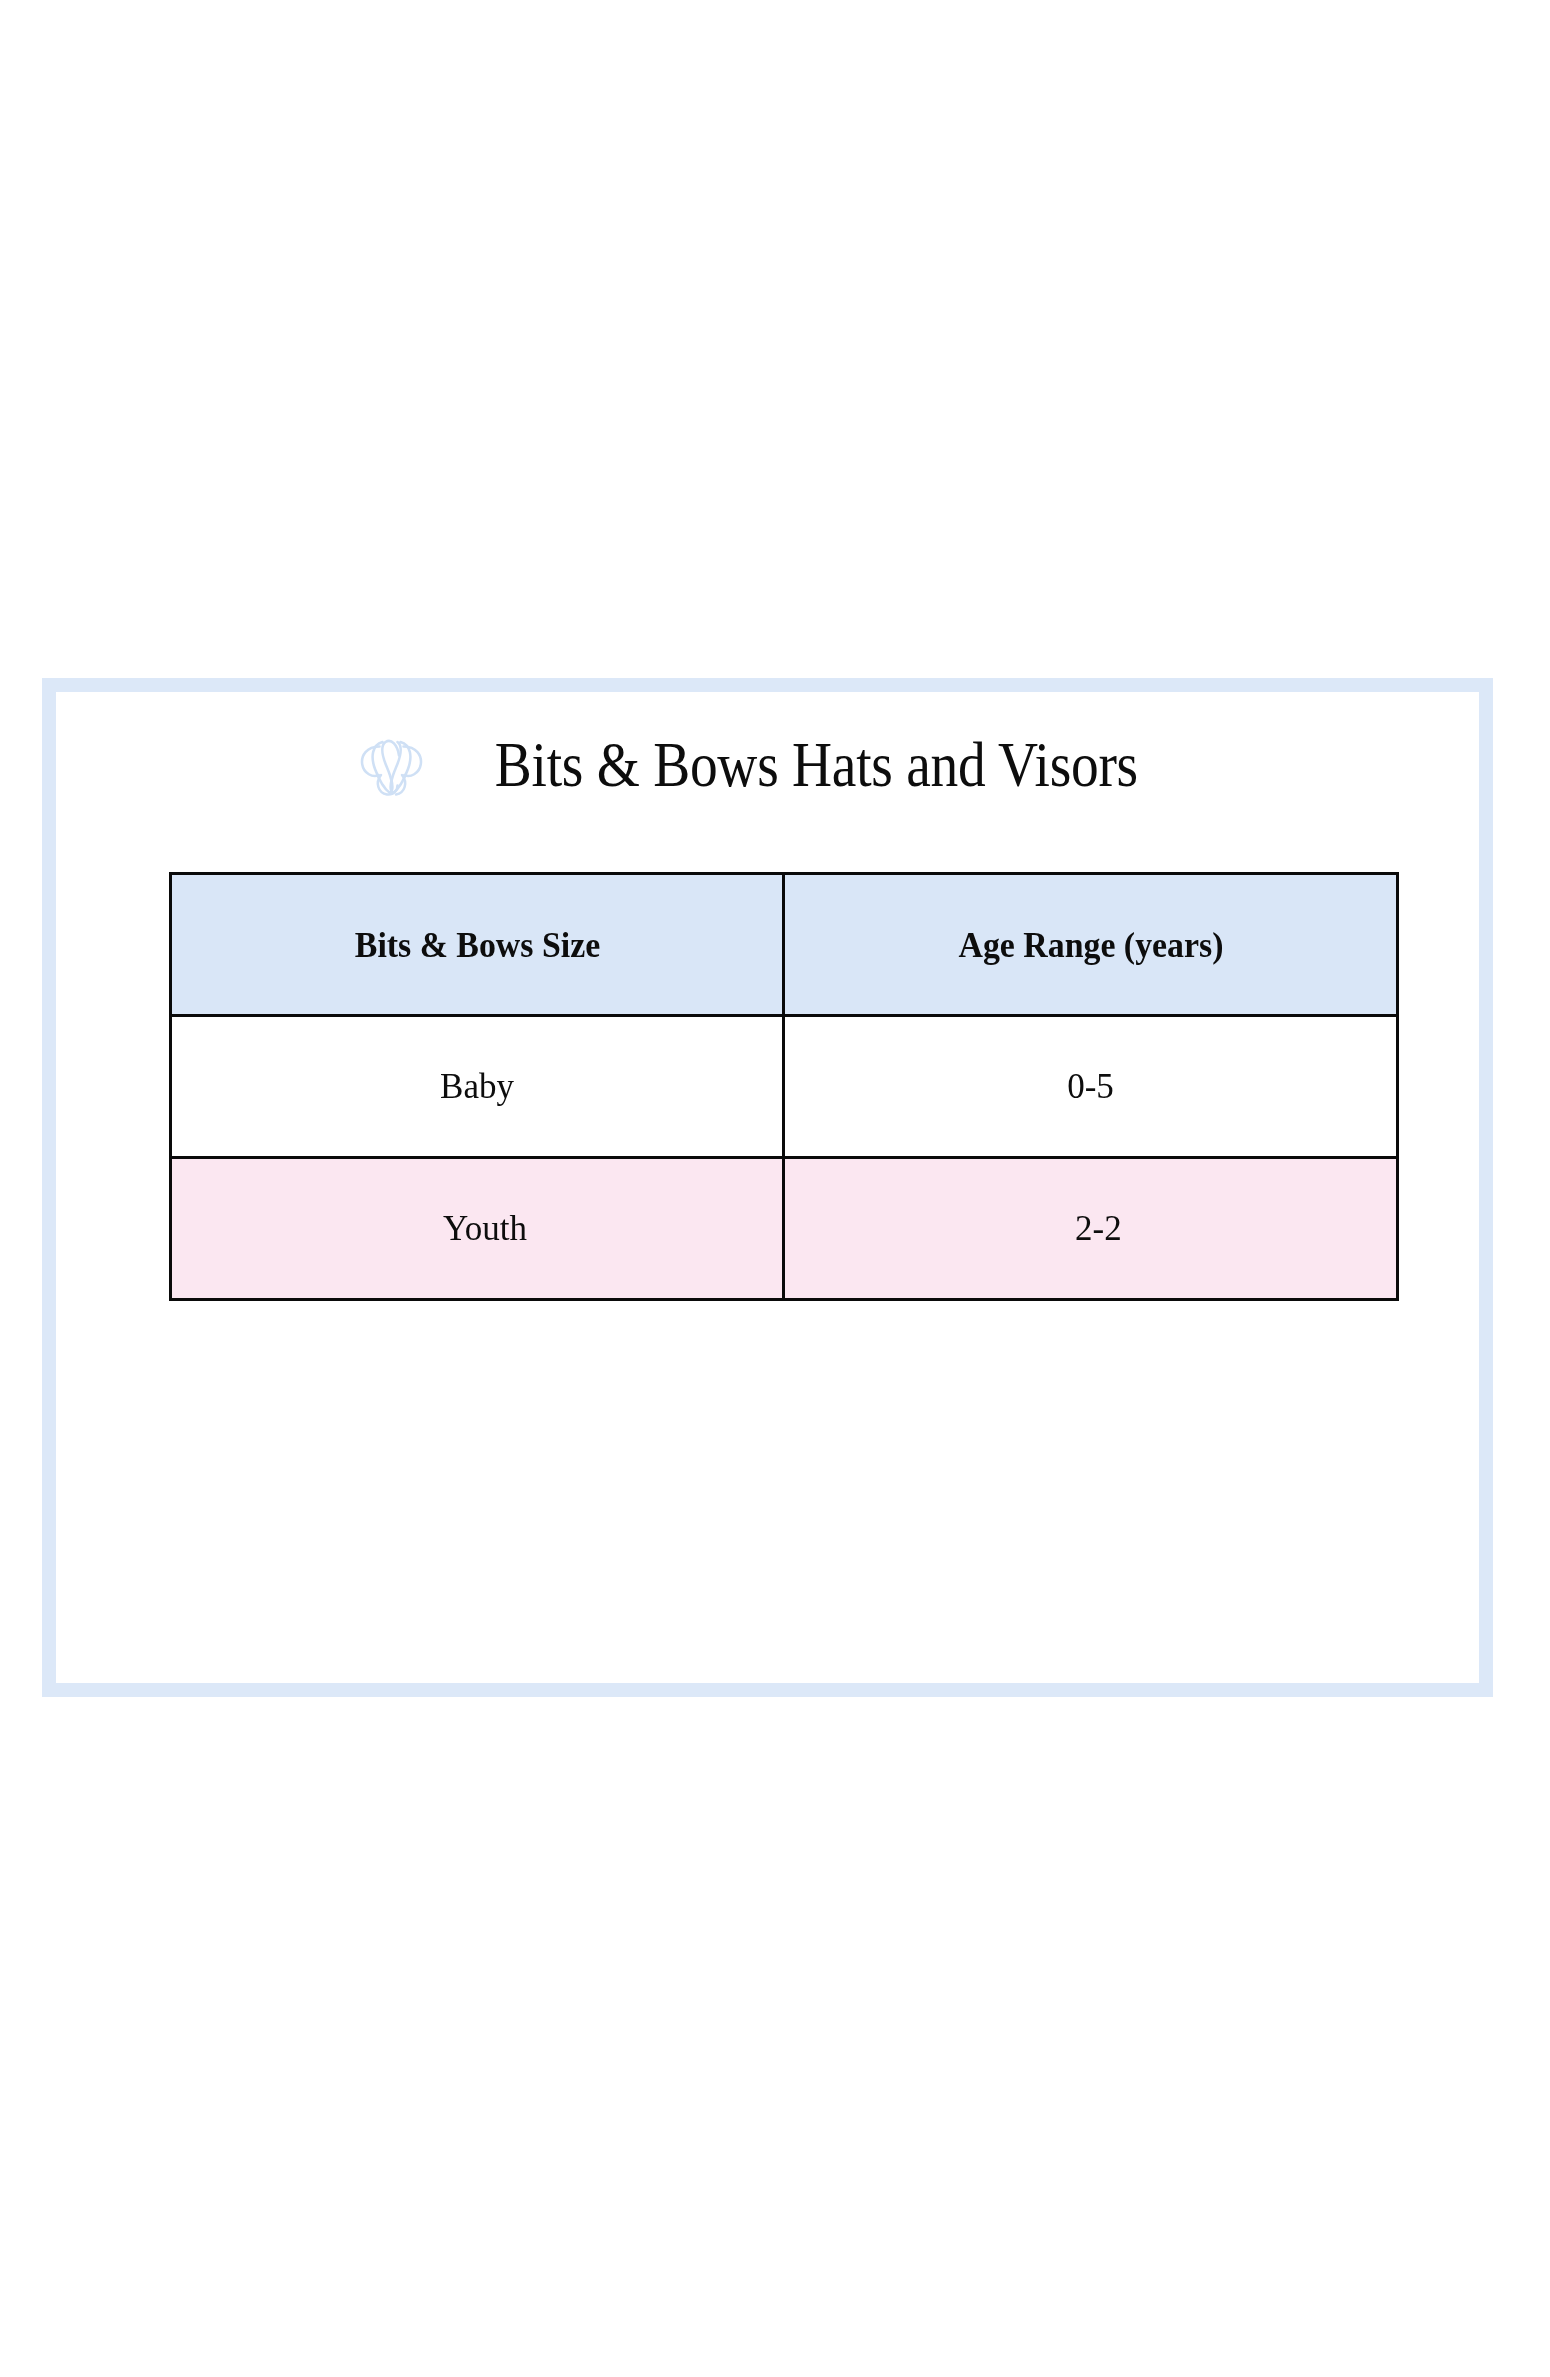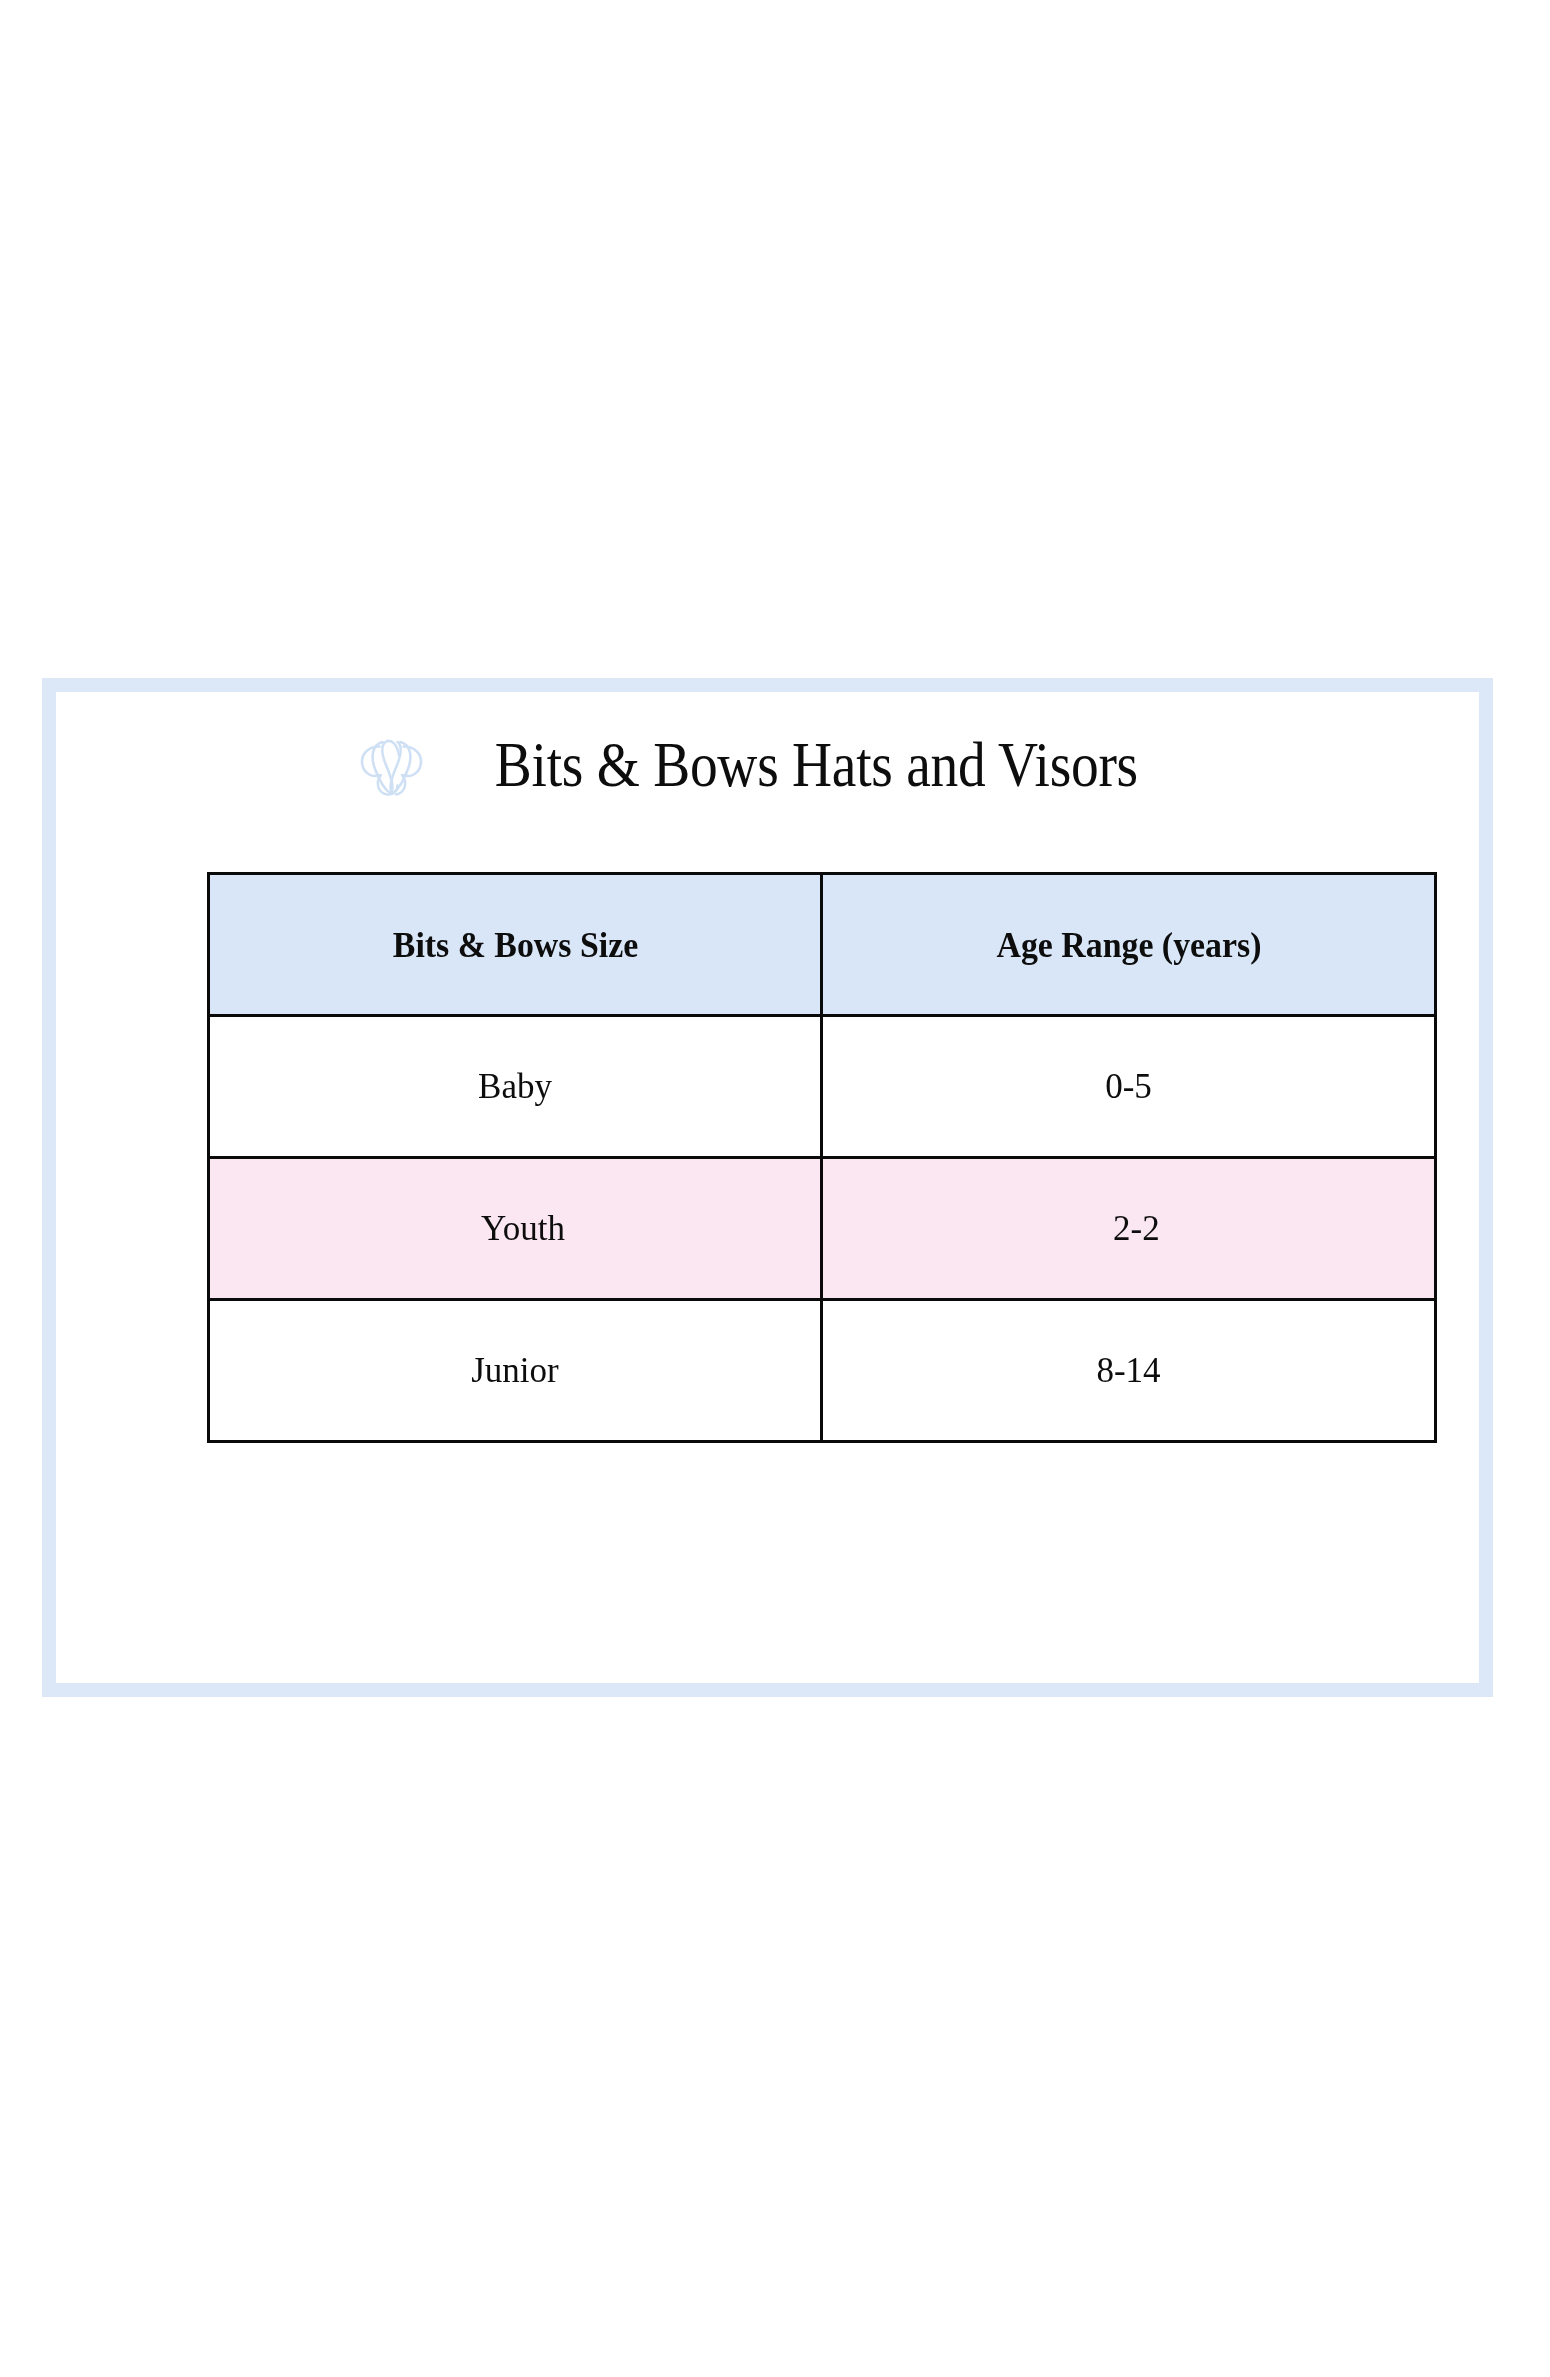--- a/index.html
+++ b/index.html
@@ -62,21 +62,20 @@
     position: absolute;
     left: 113px;
     top: 180px;
     width: 1226px;
   }
   table.size-table {
     border-collapse: collapse;
     table-layout: fixed;
     width: 1226px;
     border: 3.5px solid #0a0a0a;
-    margin-left: 38px;
   }
   table.size-table col.c1 { width: 613px; }
   table.size-table col.c2 { width: 614px; }
 
   table.size-table th,
   table.size-table td {
     border: 3.5px solid #0a0a0a;
     height: 139px;
     text-align: center;
     vertical-align: middle;
@@ -137,22 +136,18 @@
       </thead>
       <tbody>
         <tr>
           <td>Baby</td>
           <td>0-5</td>
         </tr>
         <tr class="alt">
           <td>Youth</td>
           <td>2-2</td>
         </tr>
-        <tr>
-          <td>Junior</td>
-          <td>8-14</td>
-        </tr>
       </tbody>
     </table>
   </div>
 
 </div>
 
 
 </body></html>

